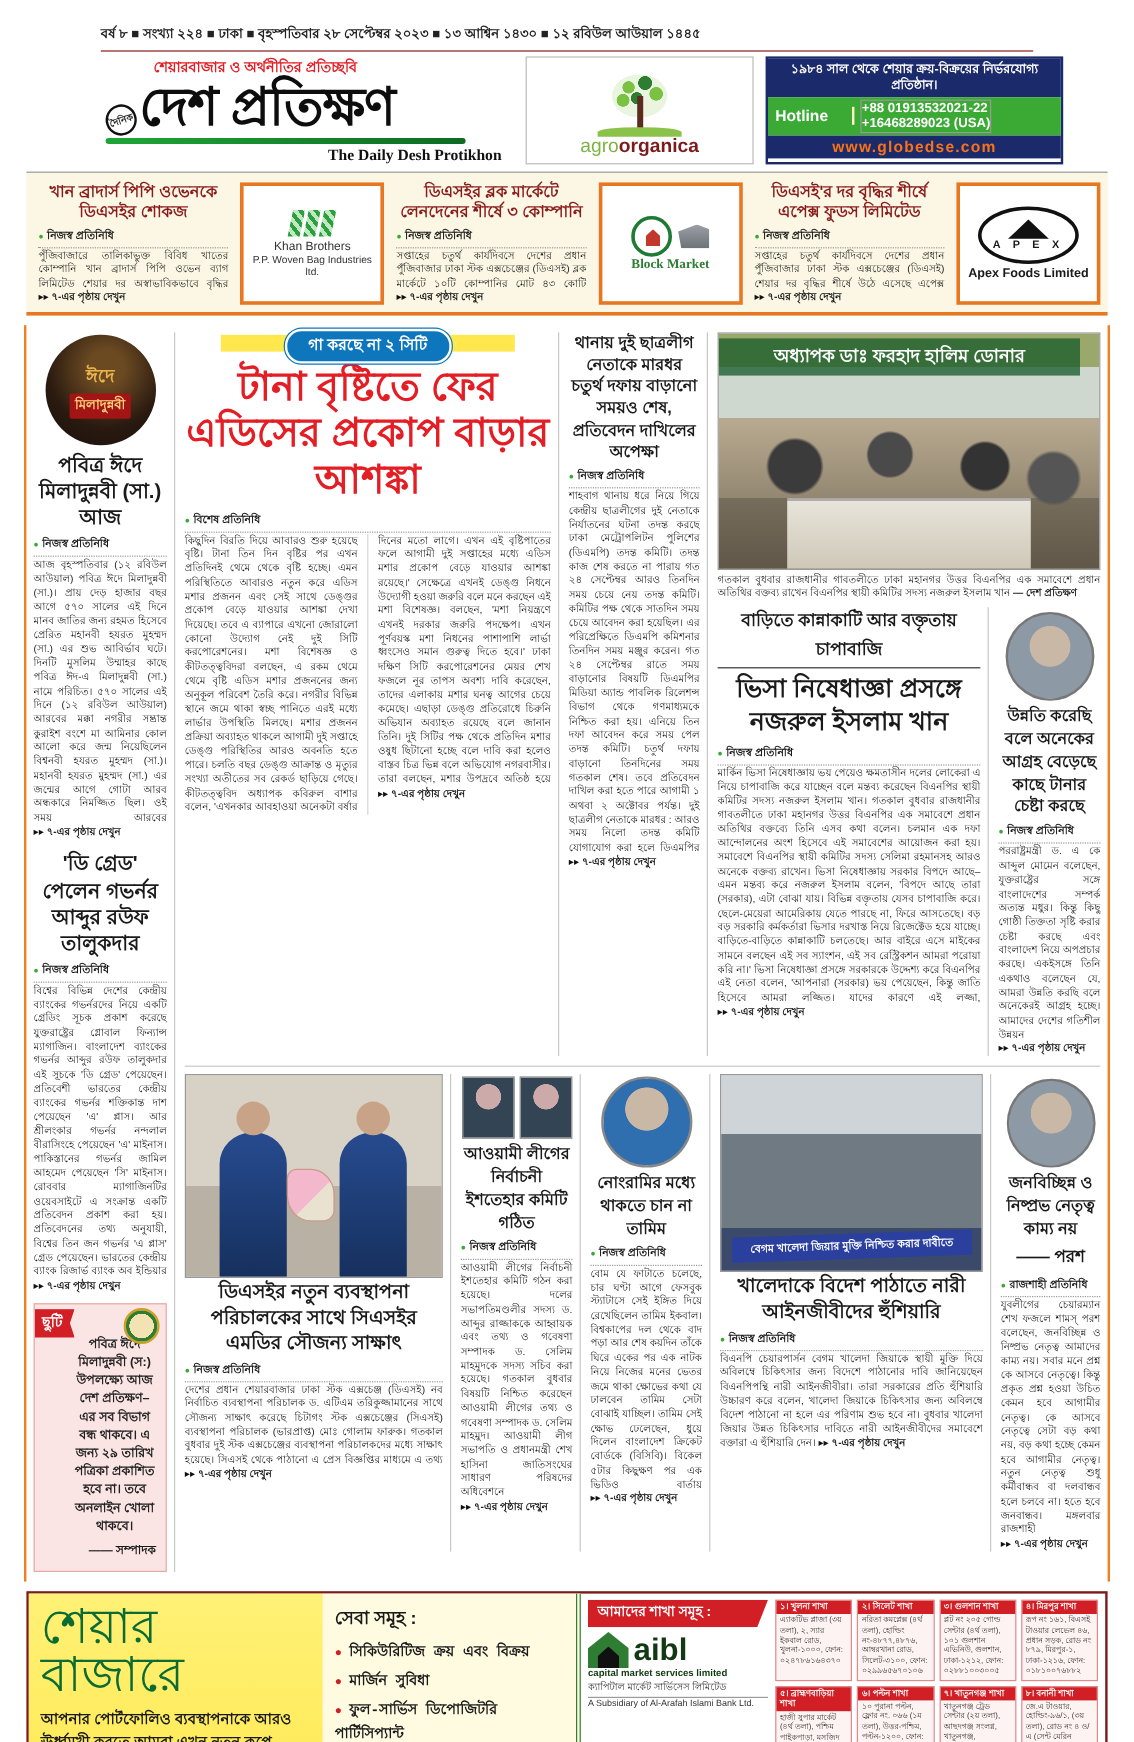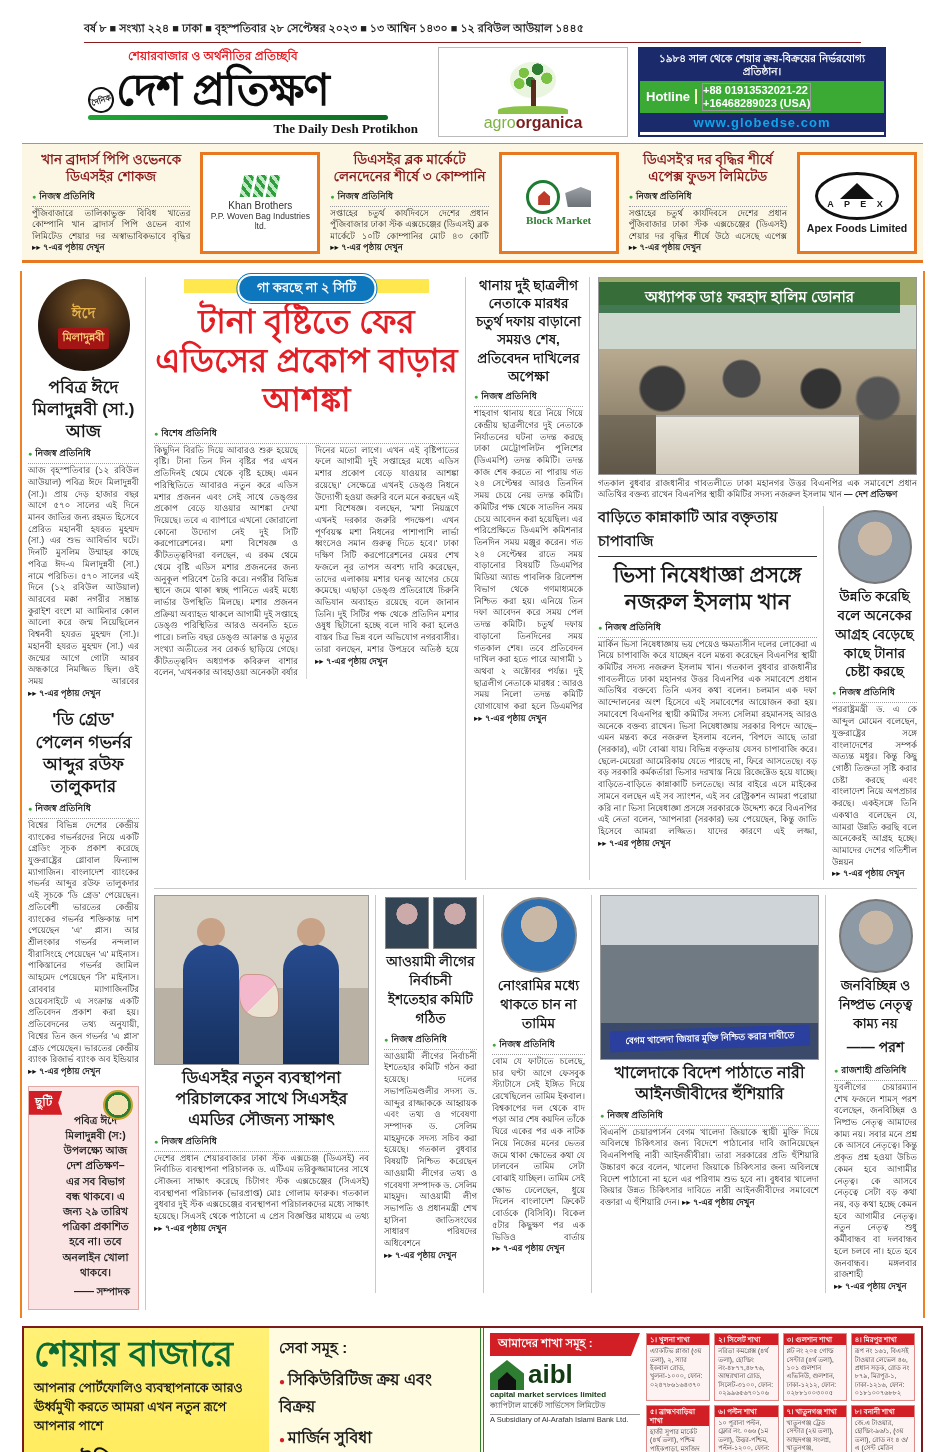--- a/index.html
+++ b/index.html
@@ -36,23 +36,23 @@
   .agro-name .w1 { color:#7cb342; } .agro-name .w2 { color:#7b1b1b; font-weight:bold; }
 
   .ad-globe { flex:0 0 248px; border:2px solid #1b2a6b; display:flex; flex-direction:column; font-size:10px; }
   .globe-top { background:#1b2a6b; color:#fff; text-align:center; font-weight:bold; padding:3px 2px; font-size:10.5px; line-height:1.25; }
   .globe-mid { background:#fff; display:flex; align-items:center; justify-content:center; gap:6px; padding:3px 0; }
   .globe-icon { width:30px; height:30px; border-radius:50%; border:3px solid #3aaa35; position:relative; overflow:hidden; }
   .globe-icon::after { content:""; position:absolute; left:5px; bottom:4px; width:4px; height:12px; background:#1b2a6b; box-shadow:6px 2px 0 #1b2a6b,12px -3px 0 #1b2a6b; }
   .globe-word { color:#1b2a6b; font-size:26px; font-weight:bold; letter-spacing:2px; line-height:1; }
   .globe-sub { color:#3aaa35; font-size:7px; font-weight:bold; letter-spacing:1px; }
   .globe-hot { background:#3aaa35; color:#fff; display:flex; align-items:center; gap:5px; padding:2px 6px; font-weight:bold; }
-  .globe-hot .hl { font-size:13px; border-right:2px solid #fef9c3; padding-right:5px; }
+  .globe-hot .hl { font-size:13px; border-right:2px solid #fef9c3; padding-right:20px; }
   .globe-hot .ph { font-size:11px; line-height:1.15; }
-  .globe-web { background:#1b2a6b; color:#0ea5e9; text-align:center; font-weight:bold; font-size:13px; padding:2px 0; letter-spacing:1px; }
+  .globe-web { background:#1b2a6b; color:#f97316; text-align:center; font-weight:bold; font-size:13px; padding:2px 0; letter-spacing:1px; }
 
   
   .teasers { display:flex; gap:6px; background:#fbf7e4; border-top:1px solid #999; padding:8px 6px 6px 6px; margin:0 2px; }
   .teaser { flex:1 1 0; padding:0 4px; }
   .teaser-title { color:#8a1c1c; font-weight:bold; font-size:13.5px; text-align:center; line-height:1.25; }
   .byline { font-size:9px; font-weight:bold; color:#1a1a1a; margin:3px 0 1px 0; border-bottom:1px dotted #999; padding-bottom:2px; }
   .byline::before { content:"●"; color:#3aaa35; font-size:7px; margin-right:3px; }
   .teaser-body { font-size:8.5px; text-align:justify; line-height:1.35; color:#222; }
   .more { color:#1a1a1a; font-weight:bold; font-size:8.5px; white-space:nowrap; }
   .more::before { content:"▸▸ "; color:#111; }
@@ -122,21 +122,21 @@
                 radial-gradient(circle at 70% 30%,#333 8%,transparent 9%),
                 radial-gradient(circle at 88% 38%,#555 7%,transparent 8%),
                 linear-gradient(180deg,transparent,rgba(60,50,40,.55)); }
   .rally-podium { position:absolute; bottom:0; left:18%; right:18%; height:30%; background:linear-gradient(#e8e4da,#cfc8b8); border-top:2px solid #aaa; }
   .caption { font-size:8.5px; line-height:1.3; margin-top:3px; color:#222; text-align:justify; }
   .caption .credit { font-weight:bold; white-space:nowrap; } .caption .credit::before { content:" — "; }
 
   .right-split { display:flex; gap:8px; margin-top:6px; }
   .visa-col { flex:0 0 226px; border-right:1px solid #c9c9c9; padding-right:6px; }
   .far-col { flex:1 1 auto; }
-  .visa-kicker { font-size:14.5px; font-weight:bold; border-bottom:1.5px solid #333; padding-bottom:2px; }
+  .visa-kicker { font-size:14.5px; font-weight:bold; text-align:center; border-bottom:1.5px solid #333; padding-bottom:2px; }
   .visa-title { font-size:21px; font-weight:bold; text-align:center; line-height:1.3; margin:4px 0; }
 
   .portrait { width:74px; height:74px; border-radius:50%; margin:4px auto; border:2px solid #777;
      background:radial-gradient(circle at 50% 38%,#c9b8a5 0 30%,#8d9aa5 31% 100%); }
   .far-title { font-size:13.5px; font-weight:bold; text-align:center; line-height:1.4; }
   .sig { text-align:center; font-weight:bold; font-size:14px; margin:2px 0; }
   .sig::before { content:"—— "; }
 
   .ph { border:1px solid #999; position:relative; overflow:hidden; }
   .ph-dse { height:170px; background:linear-gradient(180deg,#d8d2c6 0 55%,#b9b2a4 55% 100%); }
@@ -146,26 +146,26 @@
   .heads { display:flex; gap:4px; justify-content:center; margin:2px 0 4px 0; }
   .head { width:44px; height:52px; border:1px solid #888; background:radial-gradient(circle at 50% 32%,#caa 0 26%,#345 27% 100%); }
   .circ-photo { width:76px; height:76px; border-radius:50%; margin:2px auto 4px auto; border:2px solid #888;
      background:radial-gradient(circle at 50% 35%,#c9b8a5 0 30%,#2f6fb0 31% 100%); }
   .ph-khaleda { height:165px; background:linear-gradient(180deg,#cfd4d8 0 30%,#6f7a82 30% 78%,#3b4a6b 78% 100%); }
   .kh-banner { position:absolute; bottom:10px; left:4%; right:4%; background:#2a3f9e; color:#fff; font-size:9px; font-weight:bold; text-align:center; padding:3px 2px; transform:rotate(-2deg); }
 
   
   .aibl { border:2px solid #7b1b1b; margin:8px 2px 6px 2px; display:flex; background:#fff; }
   .aibl-left { flex:0 0 245px; background:linear-gradient(180deg,#fff176,#ffe84d); padding:8px 10px; }
-  .share-title { color:#0c6b33; font-weight:bold; font-size:35px; line-height:1; }
+  .share-title { color:#0c6b33; font-weight:normal; font-size:40px; line-height:1; }
   .share-text { font-weight:bold; font-size:12.5px; margin:8px 0; line-height:1.5; }
   .aibl-bn { font-size:24px; font-weight:bold; color:#111; }
   .aibl-serv { flex:0 0 215px; background:linear-gradient(180deg,#fff8c4,#fff franchise); background:#fffbe0; padding:8px 10px; border-right:4px double #2e7d32; }
   .serv-title { font-weight:bold; font-size:15px; margin-bottom:6px; }
-  .serv-item { font-size:16px; font-weight:bold; margin:4px 0; }
+  .serv-item { font-size:12px; font-weight:bold; margin:4px 0;font-family:Liberation Mono, monospace; }
   .serv-item::before { content:"● "; color:#d21f26; font-size:10px; }
   .aibl-right { flex:1 1 auto; padding:5px 6px; display:flex; flex-direction:column; gap:4px; }
   .aibl-top { display:flex; gap:6px; }
   .aibl-brandcol { flex:0 0 150px; }
   .branches-title { background:#d21f26; color:#fff; font-weight:bold; font-size:11.5px; padding:2px 8px; clip-path:polygon(0 0,100% 0,94% 100%,0 100%); margin-bottom:4px; }
   .aibl-logo-row { display:flex; align-items:center; gap:4px; }
   .aibl-house { width:34px; height:30px; background:#2e7d32; clip-path:polygon(0 45%,50% 0,100% 45%,100% 100%,0 100%); position:relative; }
   .aibl-house::after { content:""; position:absolute; left:8px; top:12px; width:18px; height:18px; background:#111; clip-path:polygon(0 45%,50% 0,100% 45%,100% 100%,0 100%); }
   .aibl-word { font-size:26px; font-weight:bold; color:#123a12; line-height:.9; }
   .aibl-l2 { font-size:8px; font-weight:bold; color:#123a12; }

